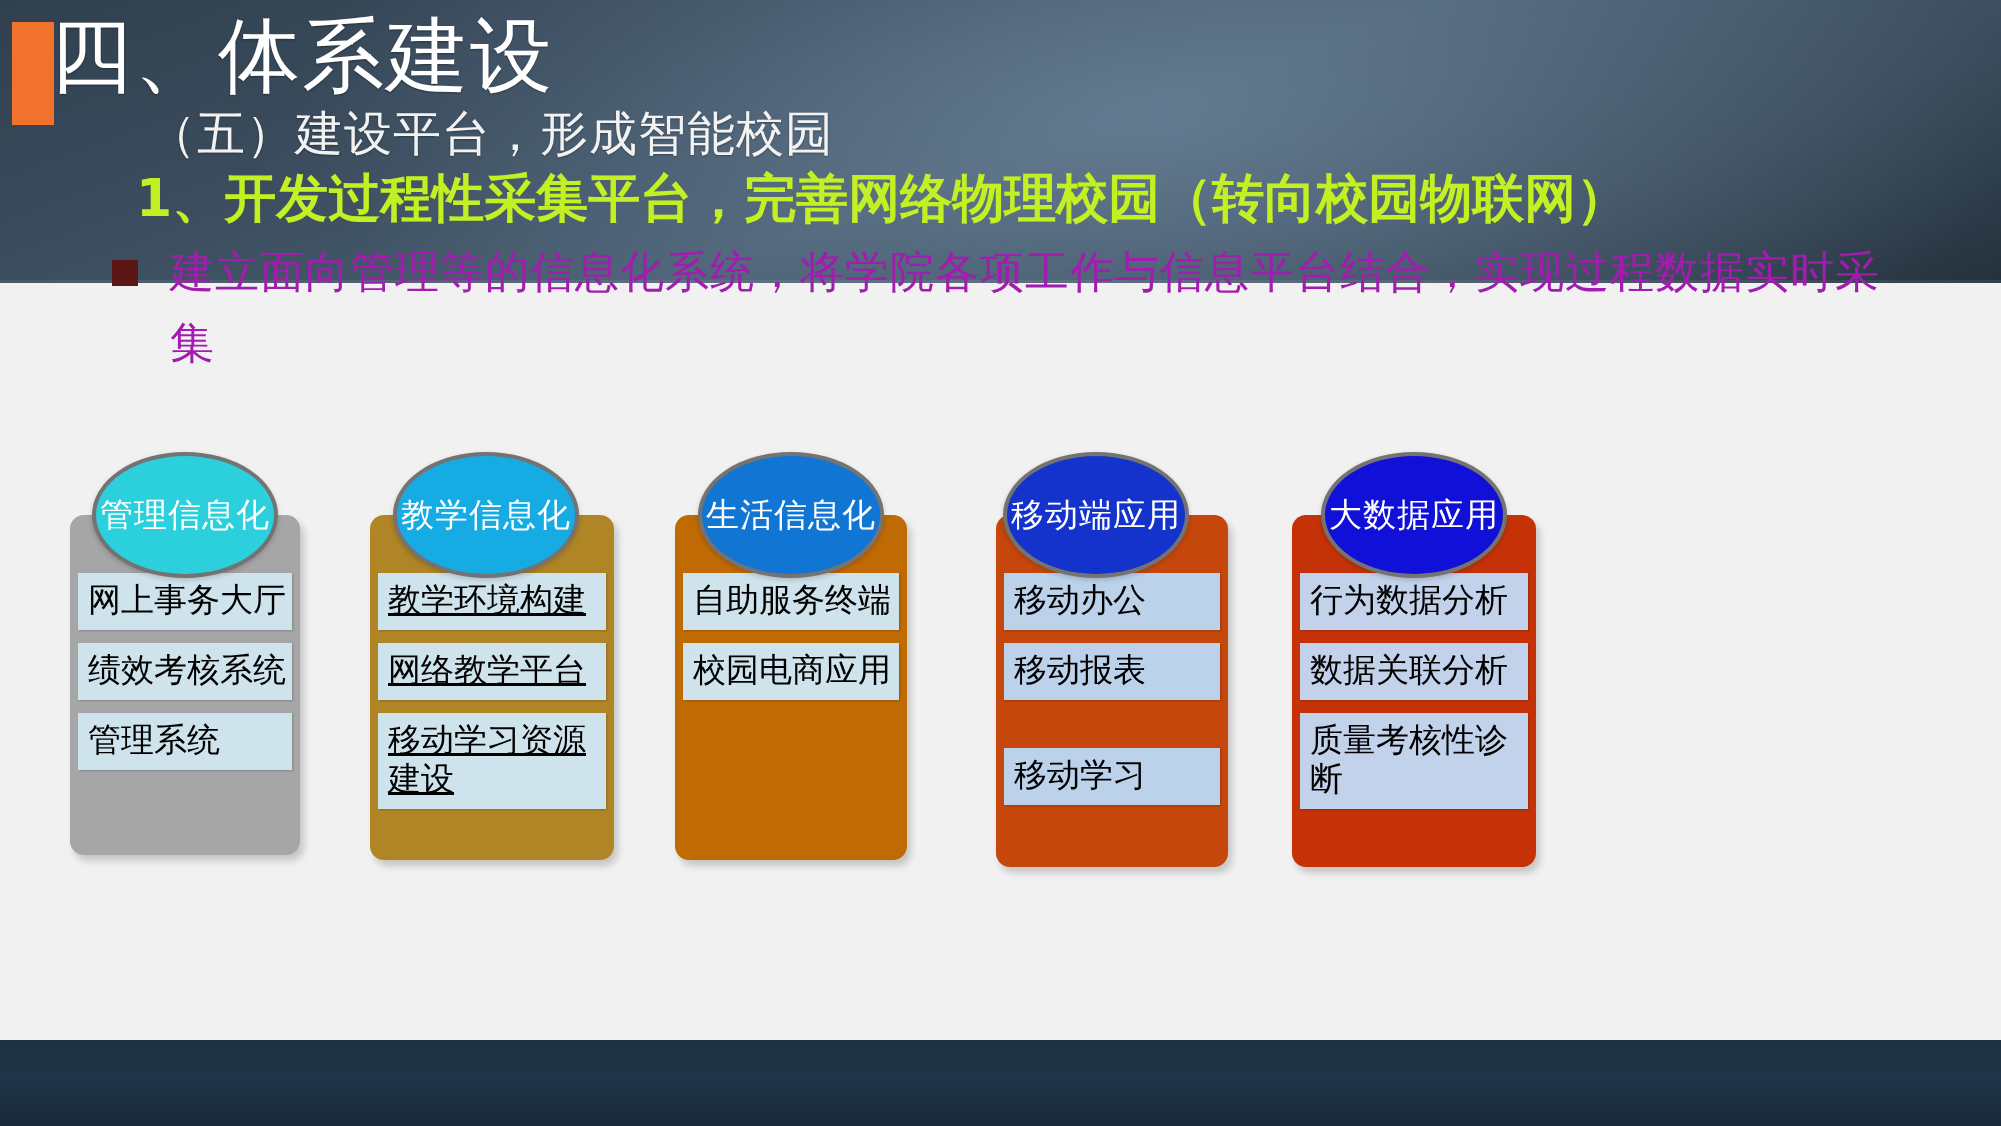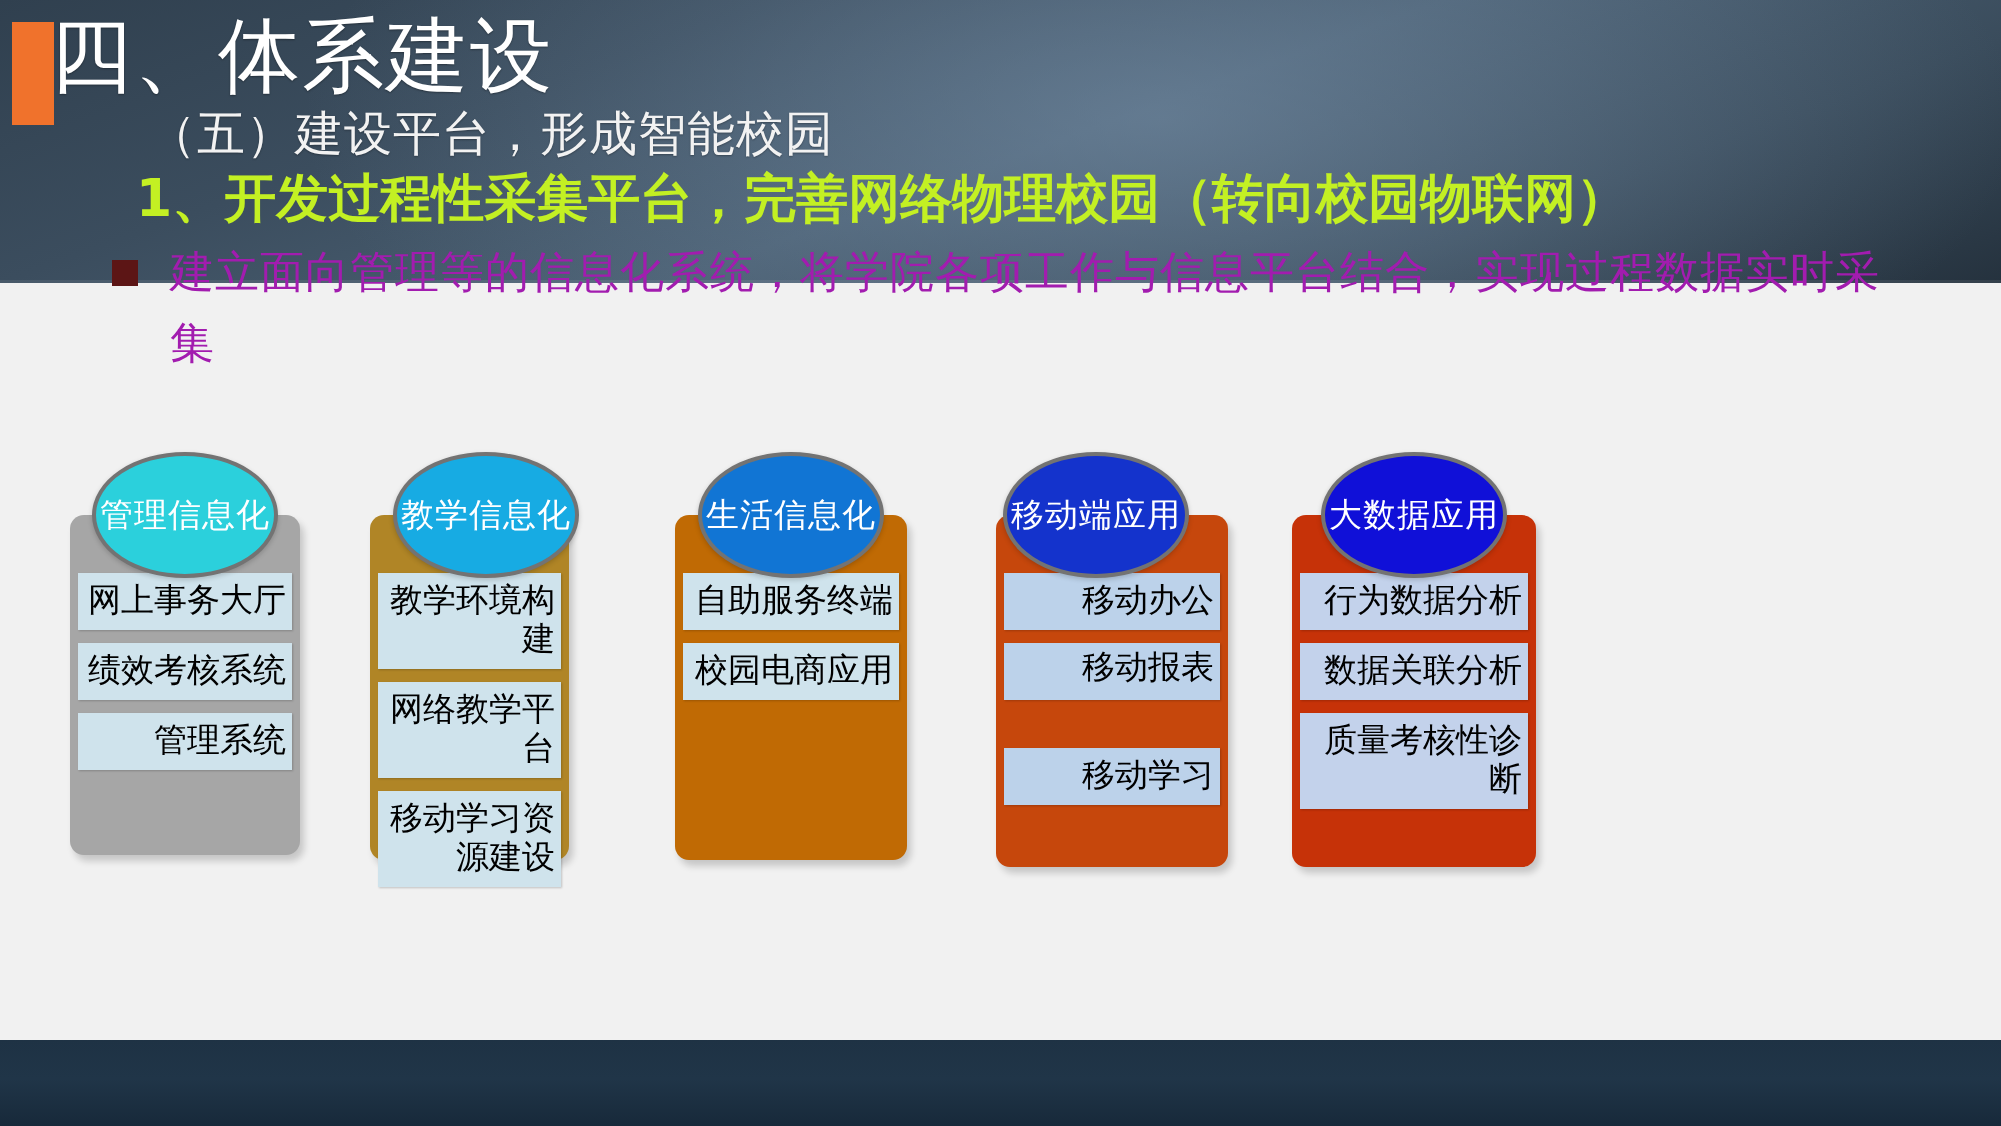--- a/index.html
+++ b/index.html
@@ -69,30 +69,30 @@
     letter-spacing:1px;
   }
   .item{
     background:#CFE3EC;
     color:#000000;
     font-size:33px;line-height:1.18;
     padding:8px 6px 10px 10px;
     margin-bottom:13px;
     box-sizing:border-box;
     box-shadow:1px 1px 2px rgba(0,0,0,0.2);
-    text-align:right;
+    text-align:left;
   }
   .item:last-child{margin-bottom:0;}
   
   #col-0 .col-body{height:340px;}
   #col-1 .col-body{height:345px;}
   #col-2 .col-body{height:345px;}
   #col-3 .col-body{height:352px;}
   #col-4 .col-body{height:352px;}
-  #col-3 .item:nth-child(2){margin-bottom:48px;font-family:Liberation Mono, monospace;}
+  #col-3 .item:nth-child(2){margin-bottom:48px;}
   #col-4 .item{background:#C3D2EB;}
   #col-3 .item{background:#BCD2EA;}
   
   #footer{
     position:absolute;left:0;bottom:0;width:2001px;height:86px;
     background:linear-gradient(180deg,#1E3244 0%,#203548 45%,#17293a 100%);
   }
 </style>
 </head>
 <body>
@@ -114,21 +114,21 @@
   <div class="col" id="col-0" style="left: 70px; width: 230px;">
     <div class="col-body" style="width: 230px; background: rgb(166, 166, 166);">
       <div class="item">网上事务大厅</div>
       <div class="item">绩效考核系统</div>
       <div class="item">管理系统</div>
     </div>
     <div class="col-cap" style="background: rgb(43, 208, 220);">管理信息化</div>
   </div>
 
   <div class="col" id="col-1" style="left: 370px; width: 232px;">
-    <div class="col-body" style="width: 199px; background: rgb(176, 133, 38);">
+    <div class="col-body" style="width: 244px; background: rgb(176, 133, 38); text-decoration: underline;">
       <div class="item">教学环境构建</div>
       <div class="item">网络教学平台</div>
       <div class="item">移动学习资源建设</div>
     </div>
     <div class="col-cap" style="background: rgb(23, 171, 227);">教学信息化</div>
   </div>
 
   <div class="col" id="col-2" style="left: 675px; width: 232px;">
     <div class="col-body" style="width: 232px; background: rgb(192, 106, 4);">
       <div class="item">自助服务终端</div>

